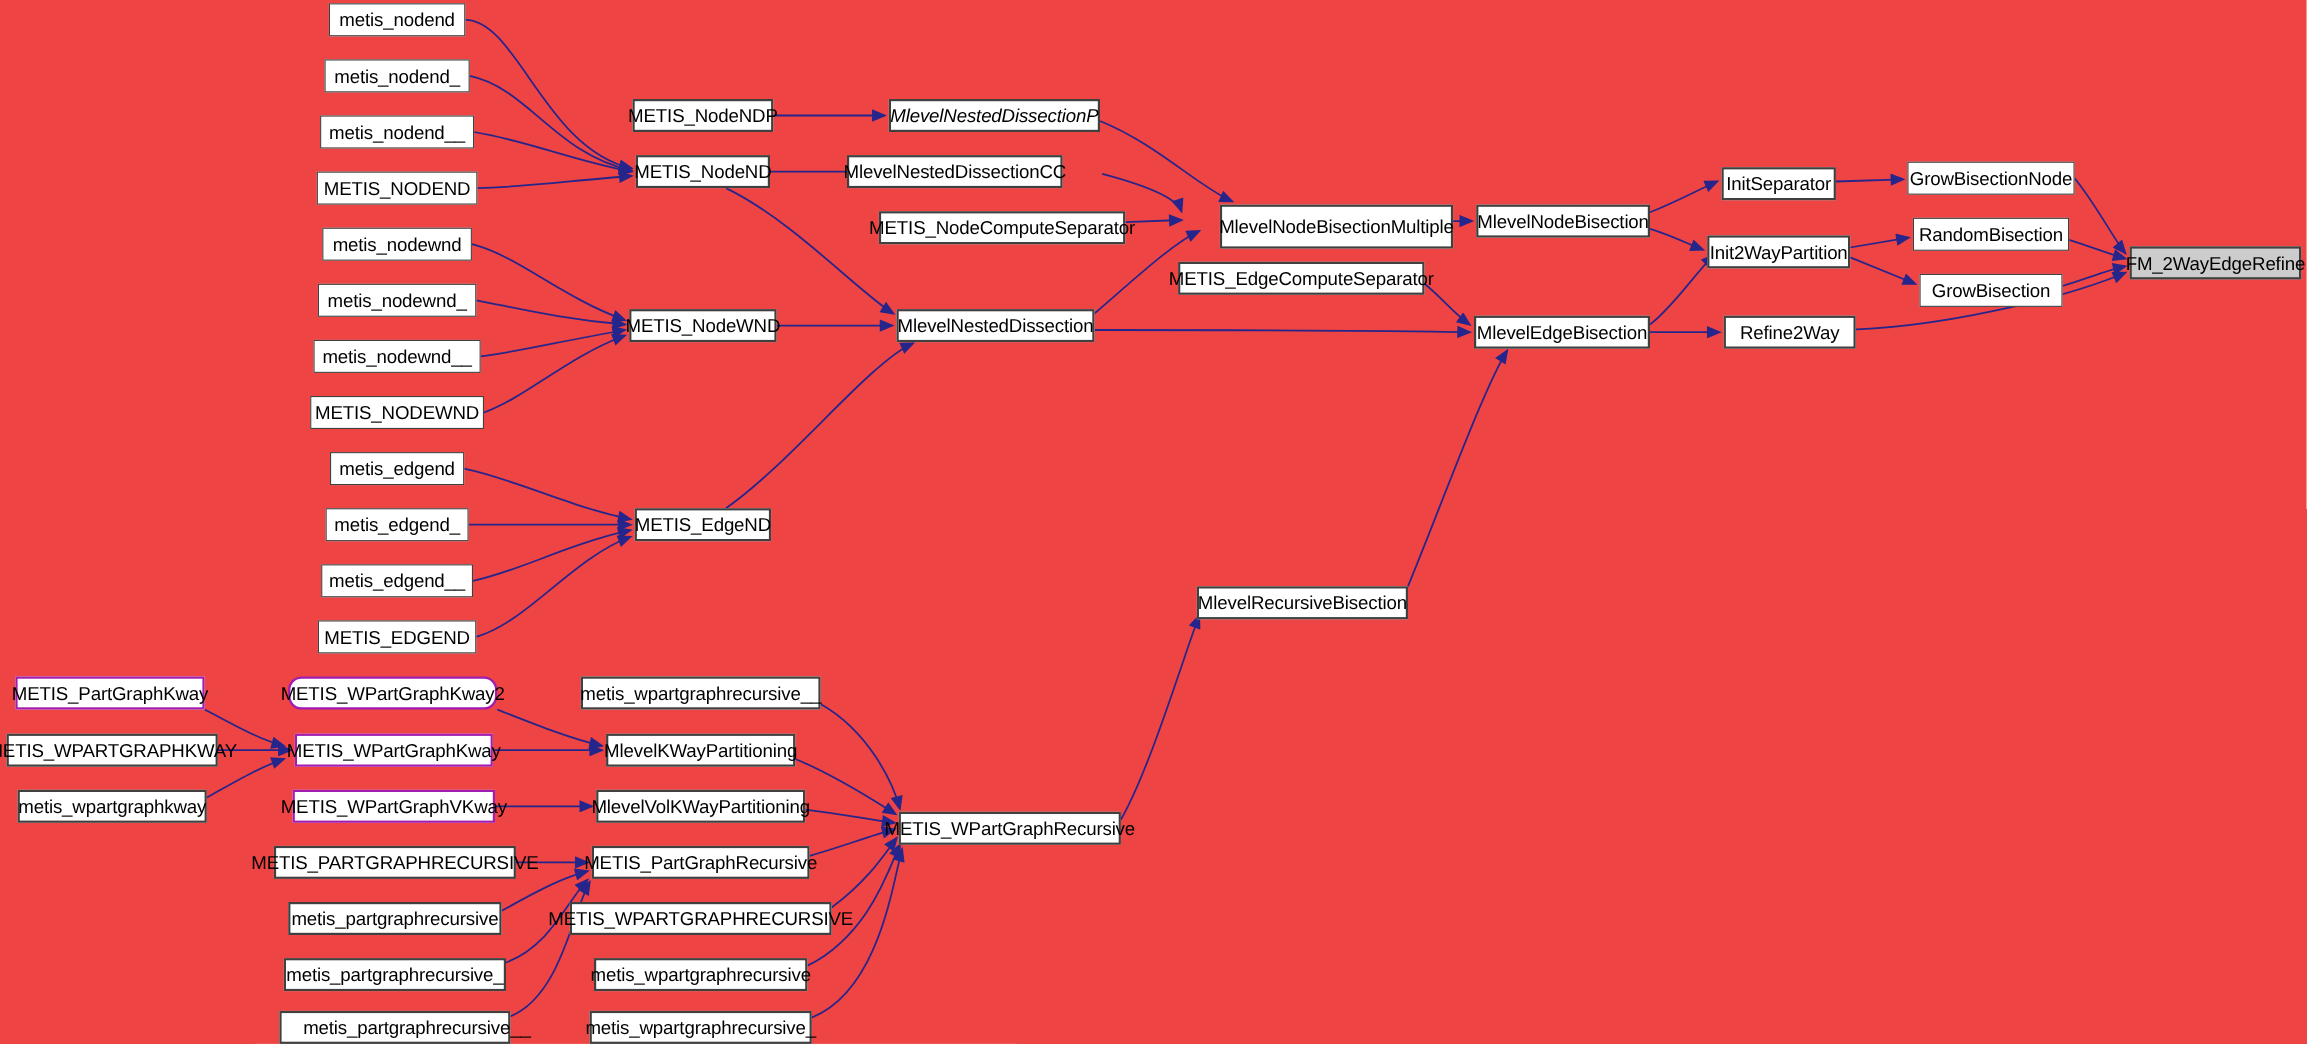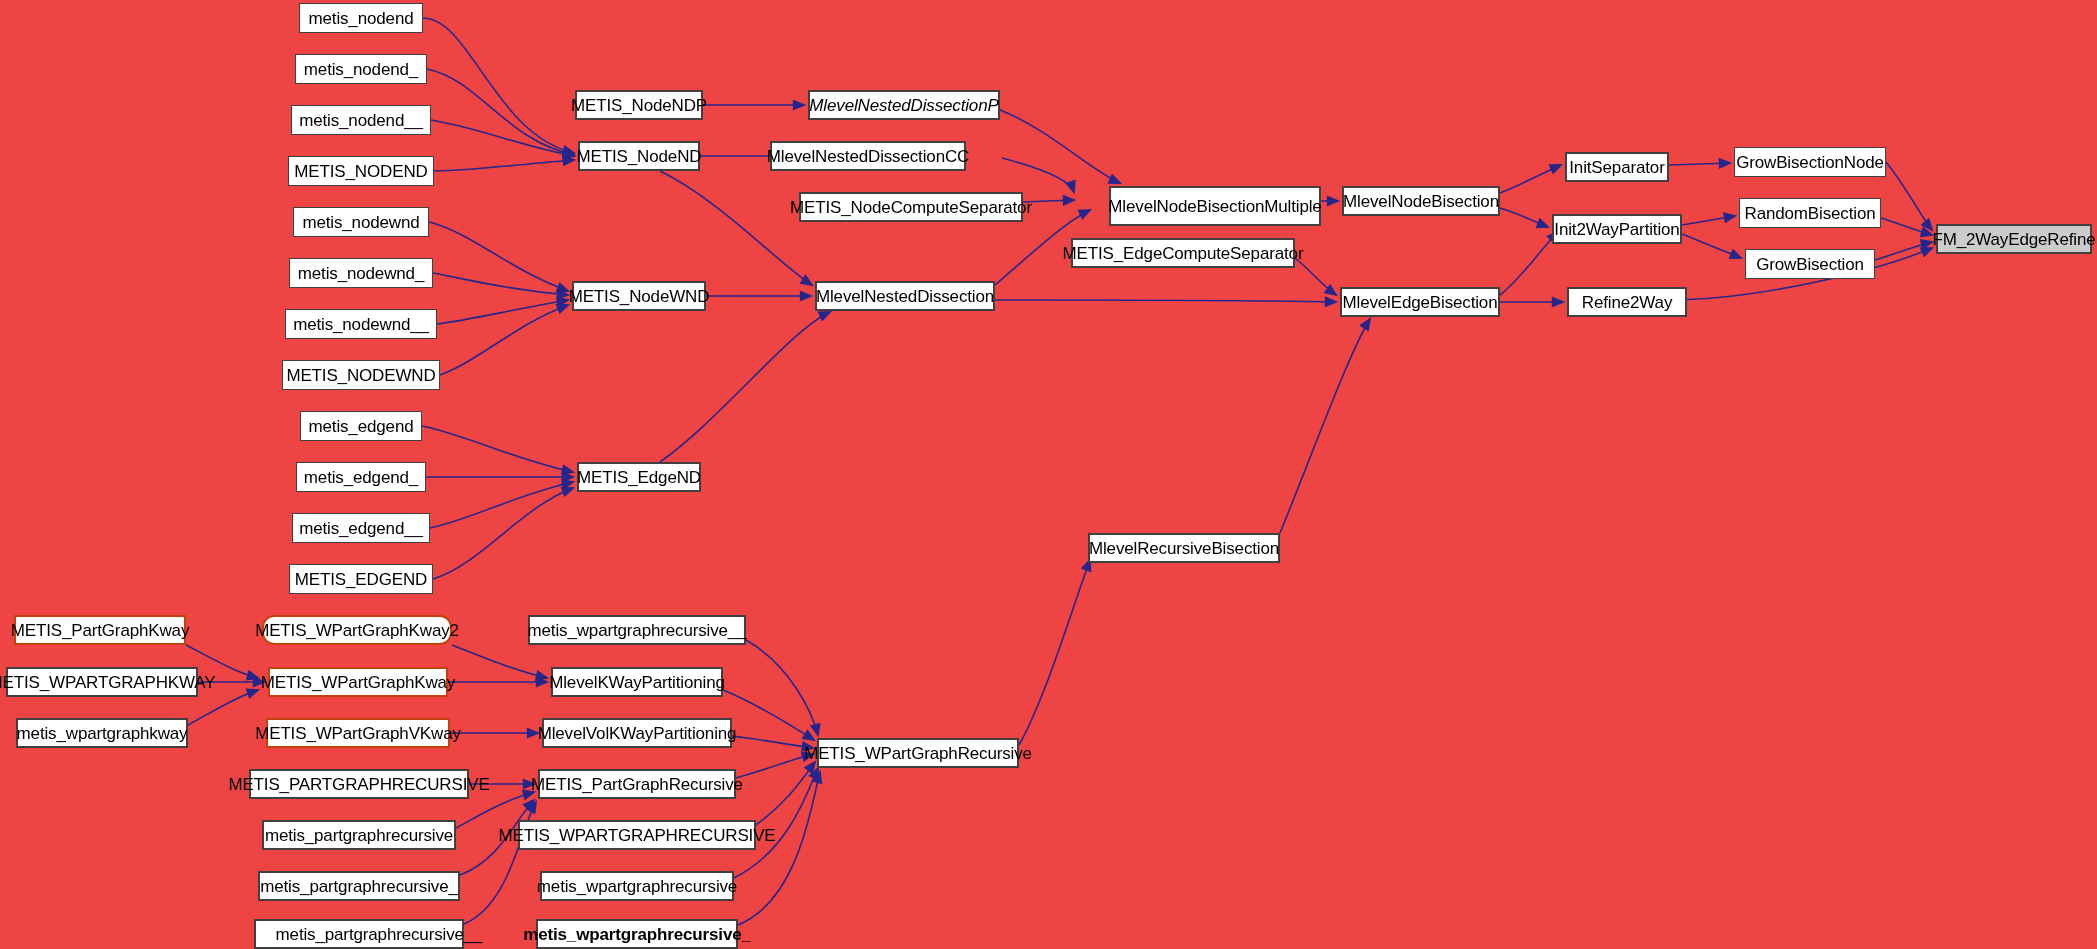--- a/index.html
+++ b/index.html
@@ -32,21 +32,21 @@
     background: #ffffff;
     border: 1px solid #404040;
     color: #000000;
     font-size: 17px;
     line-height: 1;
     white-space: nowrap;
     letter-spacing: -0.15px;
     z-index: 5;
   }
   .node.thick { border-width: 2px; }
-  .node.red { border: 2px solid #c2410c; }
+  .node.red { border: 2px solid #a21caf; }
   .node.highlight { background: #cccccc; border: 2px solid #404040; }
   .node-label { display: block; }
 </style>
 </head>
 <body>
 
 <div id="graph-root">
   <svg id="edge-layer" viewBox="0 0 2097 949" xmlns="http://www.w3.org/2000/svg">
     <defs>
       <marker id="arrow" viewBox="0 0 12 10" refX="10" refY="5" markerWidth="9" markerHeight="7" orient="auto-start-reverse">
@@ -200,21 +200,21 @@
       </div>
       <div class="node thick" style="left: 538px; top: 769px; width: 198px; height: 30px;">
         <span class="node-label">METIS_PartGraphRecursive</span>
       </div>
       <div class="node thick" style="left: 518px; top: 820px; width: 238px; height: 30px;">
         <span class="node-label">METIS_WPARTGRAPHRECURSIVE</span>
       </div>
       <div class="node thick" style="left: 540px; top: 871px; width: 194px; height: 30px;">
         <span class="node-label">metis_wpartgraphrecursive</span>
       </div>
-      <div class="node thick" style="left: 536px; top: 919px; width: 202px; height: 30px; font-weight: bold;">
+      <div class="node thick" style="left: 536px; top: 919px; width: 202px; height: 30px;">
         <span class="node-label">metis_wpartgraphrecursive_</span>
       </div>
       <div class="node thick" style="left: 808px; top: 90px; width: 192px; height: 30px; font-style: italic;">
         <span class="node-label">MlevelNestedDissectionP</span>
       </div>
       <div class="node thick" style="left: 770px; top: 141px; width: 196px; height: 30px;">
         <span class="node-label">MlevelNestedDissectionCC</span>
       </div>
       <div class="node thick" style="left: 799px; top: 192px; width: 224px; height: 30px;">
         <span class="node-label">METIS_NodeComputeSeparator</span>

